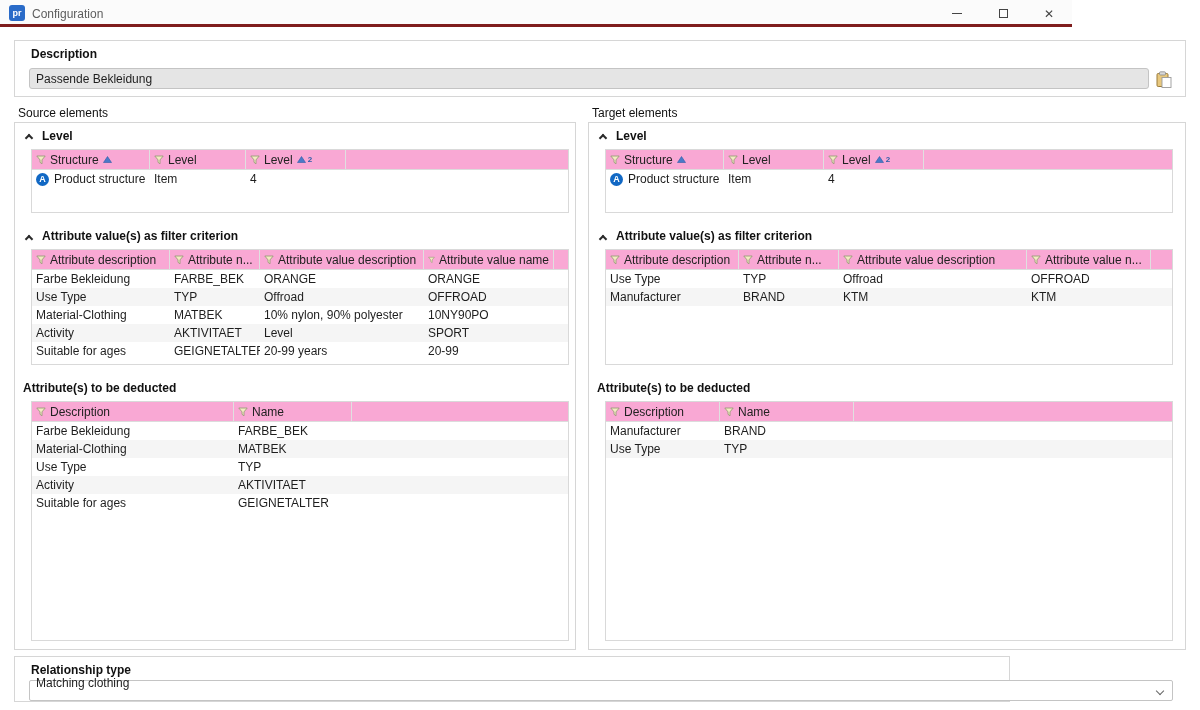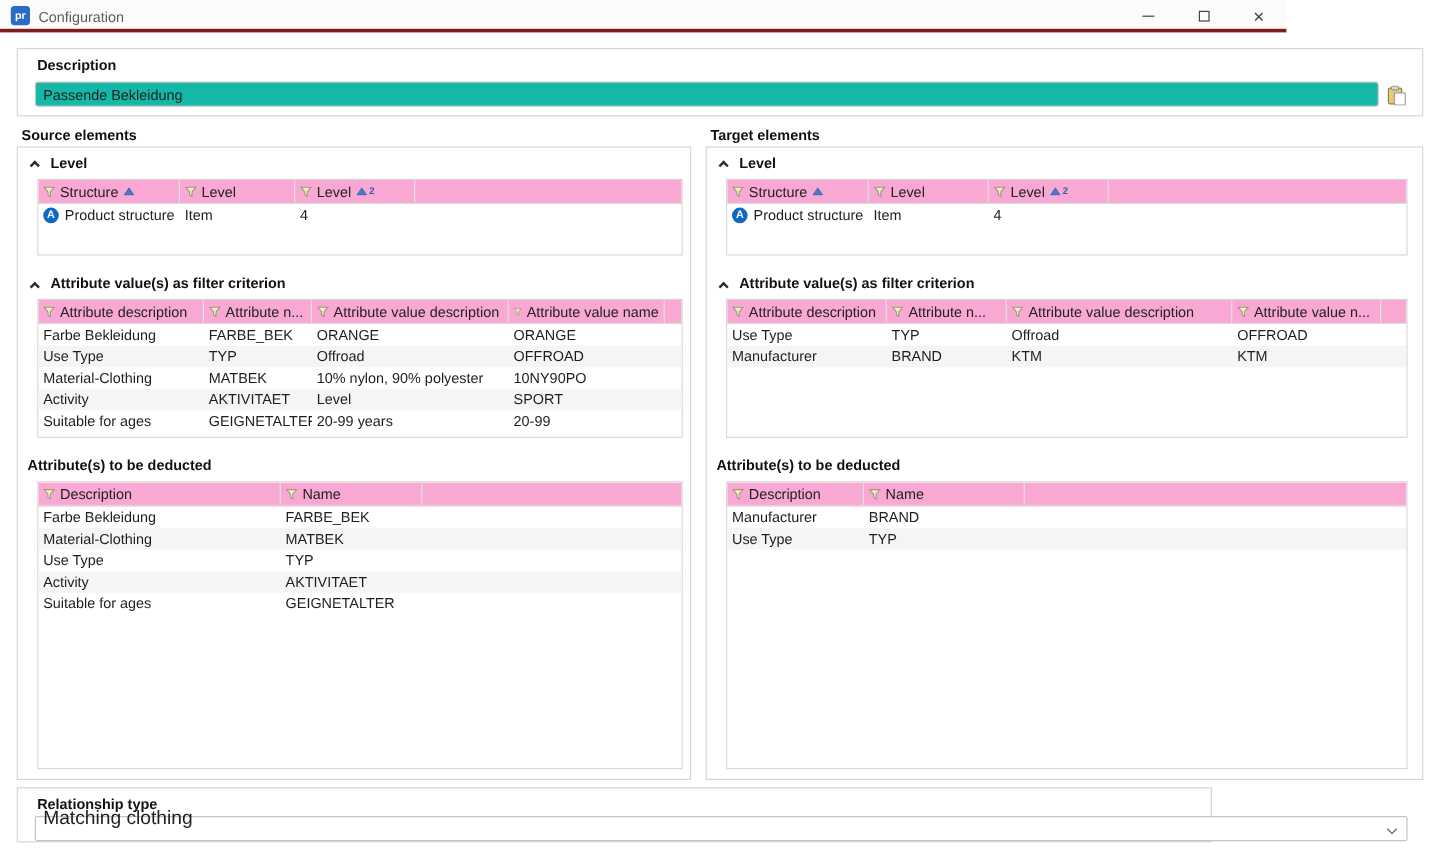--- a/index.html
+++ b/index.html
@@ -19,28 +19,28 @@
   .glyph-close{font-size:12px;color:#444;line-height:1;}
 
   
   .box{position:absolute;border:1px solid #d6d6d6;background:#fff;}
   #box-desc{left:14px;top:40px;width:1172px;height:57px;}
   #box-source{left:14px;top:122px;width:562px;height:528px;}
   #box-target{left:588px;top:122px;width:598px;height:528px;}
   #box-rel{left:14px;top:656px;width:996px;height:46px;}
 
   .boldlabel{font-weight:bold;font-size:12px;color:#111;}
-  .collabel{position:absolute;font-weight:bold;font-size:12px;color:#111;}
+  .collabel{position:absolute;font-weight:normal;font-size:12px;color:#111;}
   #lbl-source{left:18px;top:106px;}
   #lbl-target{left:592px;top:106px;}
 
   .inlabel{position:absolute;left:16px;top:6px;}
 
   .txtinput{position:absolute;border:1px solid #c4c4c4;border-radius:3px;font-size:12px;
-    padding:0 6px;background:#14b8a6;color:#1e1e1e;font-family:inherit;outline:none;}
+    padding:0 6px;background:#e5e5e5;color:#1e1e1e;font-family:inherit;outline:none;}
   #desc-input{left:14px;top:27px;width:1120px;height:21px;}
   .pastebtn{position:absolute;left:1138px;top:27px;width:22px;height:22px;display:flex;
     align-items:center;justify-content:center;cursor:pointer;}
 
   
   .sechead{position:absolute;left:8px;display:flex;align-items:center;gap:8px;}
   .collapse{width:11px;height:11px;display:flex;align-items:center;justify-content:center;cursor:pointer;}
   .chev{width:6px;height:6px;border-top:2px solid #2b2b2b;border-right:2px solid #2b2b2b;
     transform:rotate(-45deg);margin-top:3px;}
 
@@ -73,21 +73,21 @@
   #grid-src-filter  {left:16px;top:126px;width:538px;height:116px;}
   #grid-src-deducted{left:16px;top:278px;width:538px;height:240px;}
   #grid-tgt-level   {left:16px;top:26px; width:568px;height:64px;}
   #grid-tgt-filter  {left:16px;top:126px;width:568px;height:116px;}
   #grid-tgt-deducted{left:16px;top:278px;width:568px;height:240px;}
   .sec1{top:6px;} .sec2{top:106px;align-items:flex-end;} .sec3{top:258px;}
 
   
   .combo{position:absolute;left:14px;top:23px;width:1144px;height:21px;border:1px solid #c4c4c4;
     border-radius:2px;background:#fff;display:flex;align-items:center;padding:0 24px 16px 6px;
-    font-size:16px;color:#1e1e1e;cursor:pointer;}
+    font-size:12px;color:#1e1e1e;cursor:pointer;}
   .combo-chev{position:absolute;right:9px;top:7px;width:6px;height:6px;border-right:1px solid #666;
     border-bottom:1px solid #666;transform:rotate(45deg);}
 </style>
 </head>
 <body>
 
 <div class="titlebar">
   <div class="app-icon">
     <span>pr</span>
   </div>

